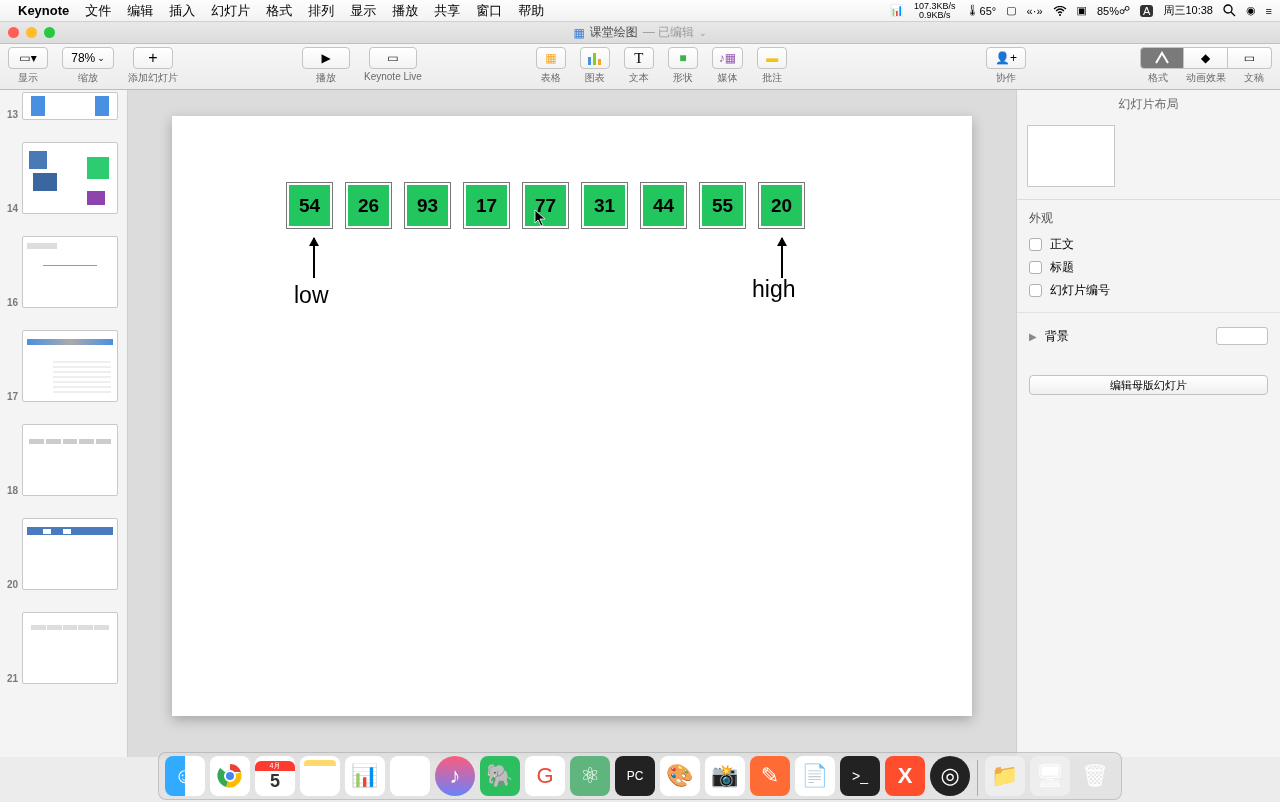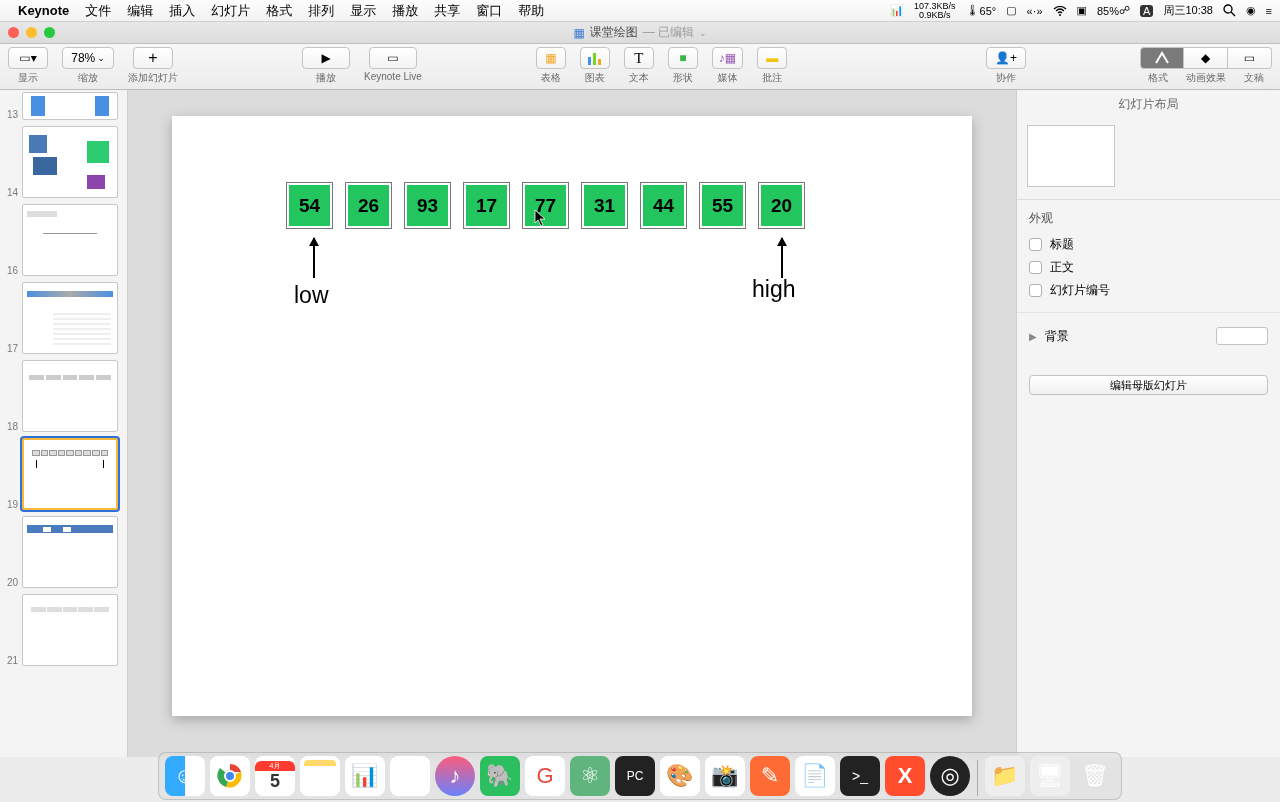--- a/index.html
+++ b/index.html
@@ -30,21 +30,21 @@
 .toolbar .spacer { flex:1; }
 .seg3 { display:flex; }
 .seg3 .tool-btn{border-radius:0;border-left:none;}
 .seg3 .tool-btn:first-child{border-left:1px solid #c4c4c4;border-top-left-radius:4px;border-bottom-left-radius:4px;}
 .seg3 .tool-btn:last-child{border-top-right-radius:4px;border-bottom-right-radius:4px;}
 .seg3 .tool-btn.active{background:#7a7a7a;color:#fff;}
 
 
 .workspace { display:flex; height: calc(802px - 22px - 22px - 46px - 45px); }
 .sidebar { width:128px; background:#f4f4f4; border-right:1px solid #cfcfcf; overflow:hidden; padding:2px 4px; }
-.thumb-wrap { position:relative; margin-bottom:6px; }
+.thumb-wrap { position:relative; margin-bottom:22px;font-weight:bold; }
 .thumb-num { position:absolute; left:-2px; bottom:0; font-size:10px; color:#7a7a7a; width:16px; text-align:right;}
 .thumb { margin-left:18px; width:96px; height:72px; background:#fff; border:1px solid #c8c8c8; border-radius:2px; position:relative; overflow:hidden;}
 .thumb.sel { border:2px solid #f6b73c; box-shadow:0 0 0 2px #2f6fd8; }
 
 .canvas-area { flex:1; background:#dcdcdc; display:flex; justify-content:center; padding-top:26px; overflow:hidden;}
 .slide { width:800px; height:600px; background:#fff; box-shadow:0 4px 12px rgba(0,0,0,.25); position:relative; }
 .slide-title { position:absolute; left:14px; top:18px; font-size:28px; letter-spacing:2px; }
 .boxes { position:absolute; top:66px; left:114px; display:flex; gap:12px; }
 .box { width:47px; height:47px; background:#22c55e; border:1px solid #777; display:flex; align-items:center; justify-content:center; font-size:19px; font-weight:600; box-shadow: inset 0 0 0 2px #fff; }
 .arrow { position:absolute; width:2px; height:40px; background:#000; }
@@ -275,38 +275,20 @@
           <div style="position:absolute;top:14px;left:6px;right:6px;height:5px;display:flex;gap:2px;">
             <span style="flex:1;background:#ccc;"></span>
             <span style="flex:1;background:#ccc;"></span>
             <span style="flex:1;background:#ccc;"></span>
             <span style="flex:1;background:#ccc;"></span>
             <span style="flex:1;background:#ccc;"></span>
           </div>
         </div>
       </div>
     <div class="thumb-wrap">
-        <div class="thumb-num">19</div>
-        <div class="thumb sel">
-          <div style="position:absolute;top:10px;left:8px;right:8px;height:6px;display:flex;gap:1px;">
-            <span style="flex:1;background:#ddd;border:0.5px solid #999;"></span>
-            <span style="flex:1;background:#ddd;border:0.5px solid #999;"></span>
-            <span style="flex:1;background:#ddd;border:0.5px solid #999;"></span>
-            <span style="flex:1;background:#ddd;border:0.5px solid #999;"></span>
-            <span style="flex:1;background:#ddd;border:0.5px solid #999;"></span>
-            <span style="flex:1;background:#ddd;border:0.5px solid #999;"></span>
-            <span style="flex:1;background:#ddd;border:0.5px solid #999;"></span>
-            <span style="flex:1;background:#ddd;border:0.5px solid #999;"></span>
-            <span style="flex:1;background:#ddd;border:0.5px solid #999;"></span>
-          </div>
-          <div style="position:absolute;top:20px;left:12px;width:1px;height:8px;background:#000;"></div>
-          <div style="position:absolute;top:20px;right:12px;width:1px;height:8px;background:#000;"></div>
-        </div>
-      </div>
-    <div class="thumb-wrap">
         <div class="thumb-num">20</div>
         <div class="thumb">
           <div style="position:absolute;top:8px;left:4px;right:4px;height:8px;background:#4a7bbf;"></div>
           <div style="position:absolute;top:10px;left:20px;width:8px;height:5px;background:#fff;"></div>
           <div style="position:absolute;top:10px;left:40px;width:8px;height:5px;background:#fff;"></div>
         </div>
       </div>
     <div class="thumb-wrap">
         <div class="thumb-num">21</div>
         <div class="thumb">
@@ -347,25 +329,25 @@
   </div>
 
   <div class="inspector">
     <div class="insp-header">幻灯片布局</div>
     <div class="layout-row">
       <div class="master-thumb"></div>
     </div>
     <div class="section-title">外观</div>
     <div class="chk-row">
         <span class="chk"></span>
-        <span>标题</span>
+        <span>正文</span>
       </div>
     <div class="chk-row">
         <span class="chk"></span>
-        <span>正文</span>
+        <span>标题</span>
       </div>
     <div class="chk-row">
         <span class="chk"></span>
         <span>幻灯片编号</span>
       </div>
     <div class="bg-row">
       <span class="disclose">▶</span>
       <span>背景</span>
       <div class="color-well"></div>
     </div>

